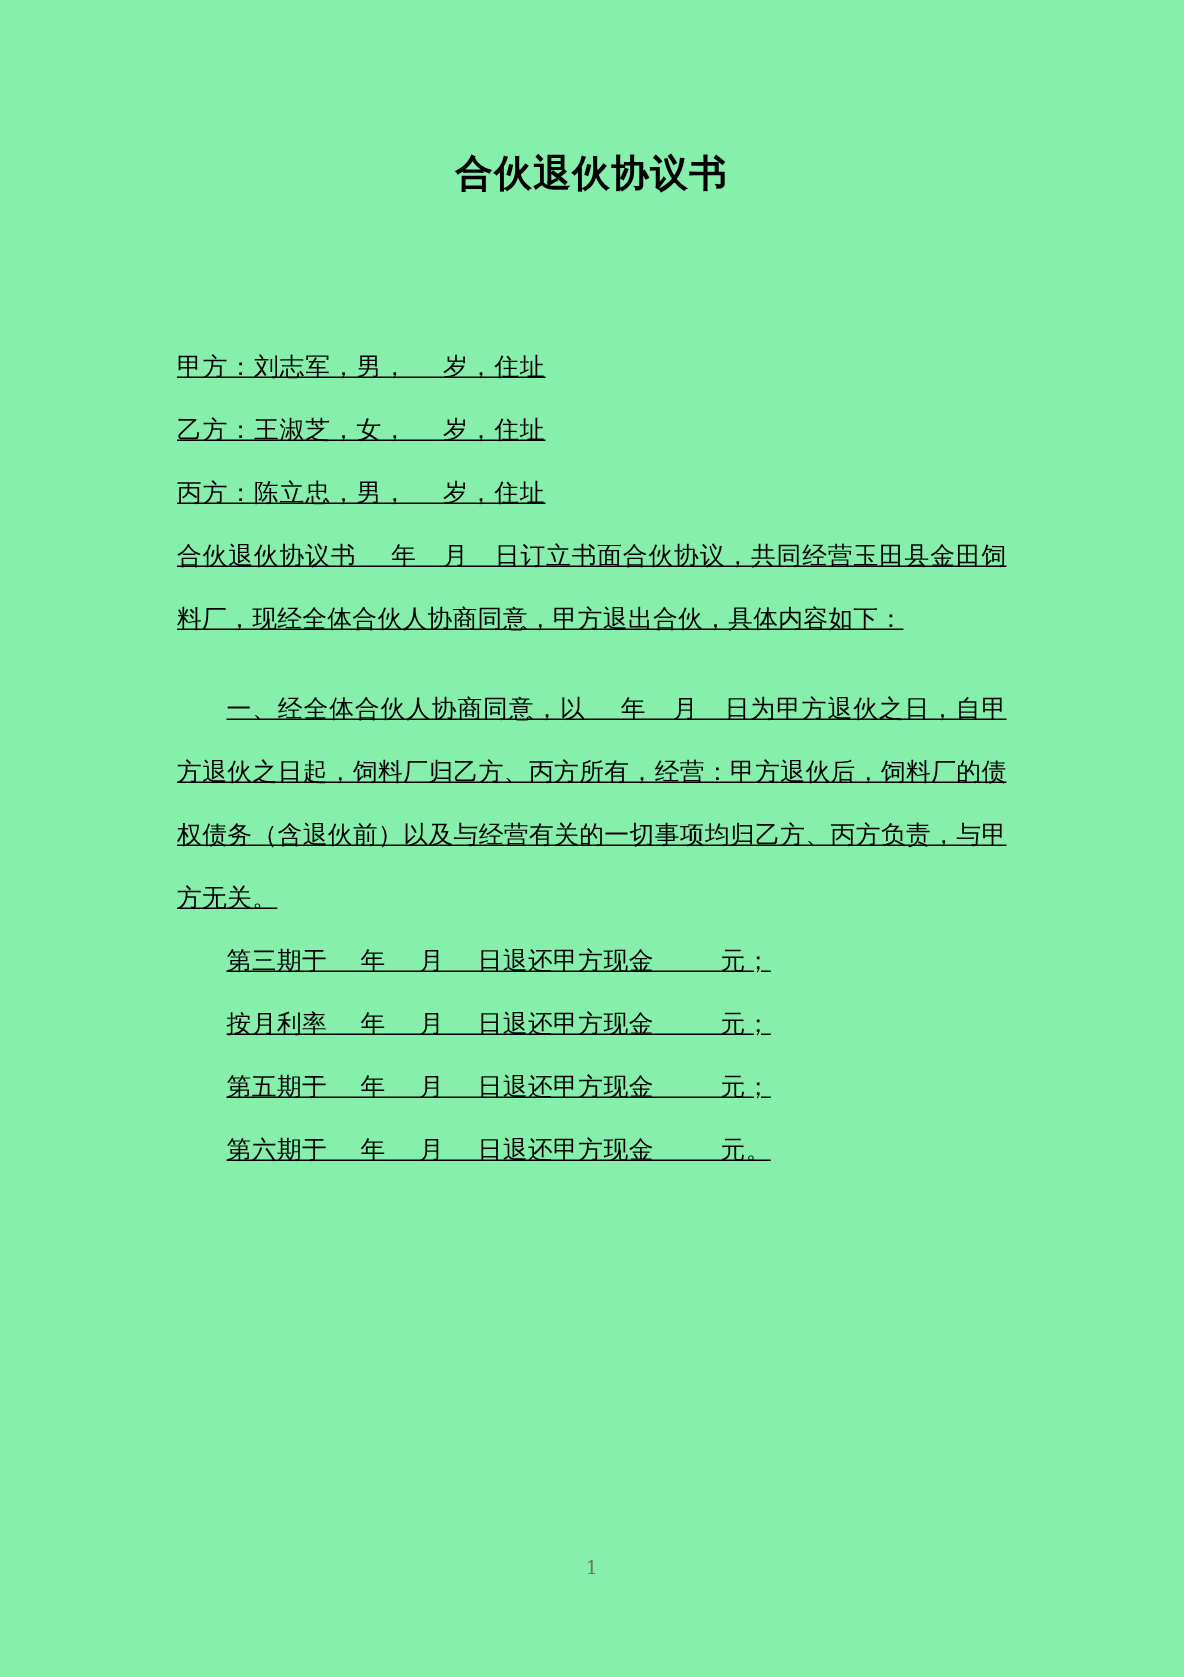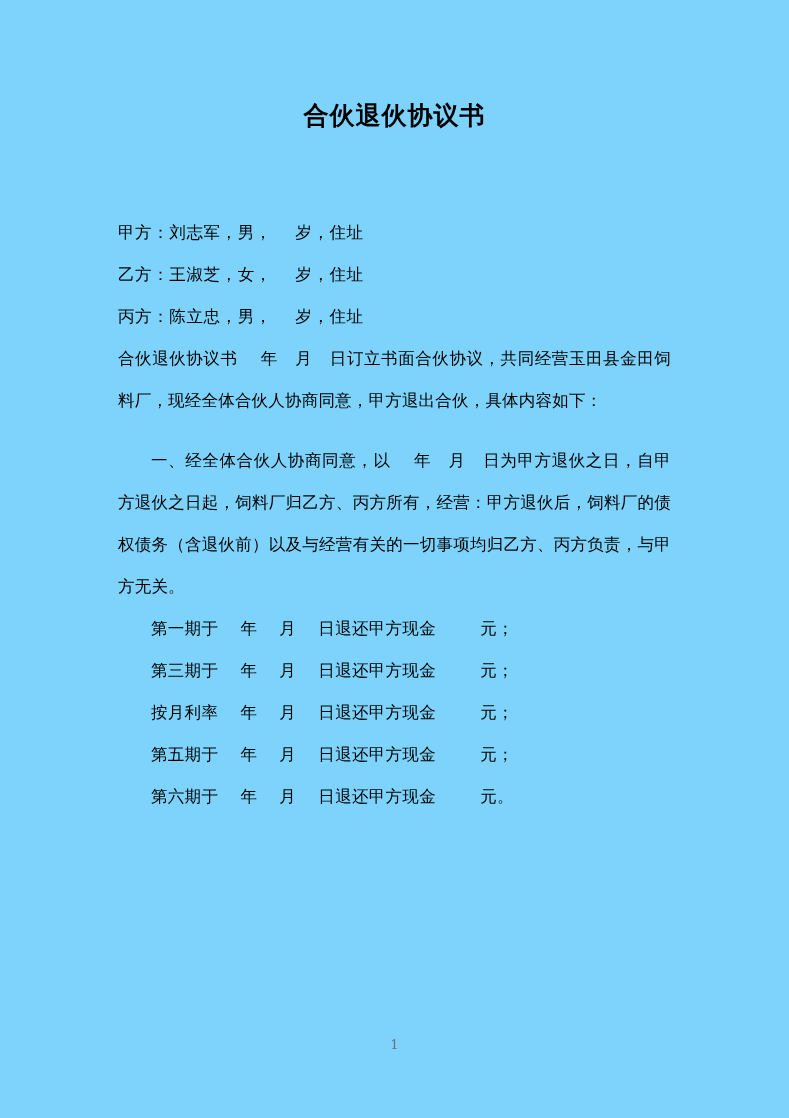--- a/index.html
+++ b/index.html
@@ -8,21 +8,21 @@
     background: #ffffff;
   }
   body {
     font-family: "DejaVu Serif", "Liberation Serif", serif;
     color: #000000;
   }
   .page {
     position: relative;
     width: 789px;
     height: 1118px;
-    background: #7dd3fc;
+    background: #86efac;
     overflow: hidden;
     box-sizing: border-box;
   }
   .content {
     position: absolute;
     left: 118px;
     top: 0;
     width: 553px;
   }
   .doc-title {
@@ -34,22 +34,23 @@
     line-height: 1;
     letter-spacing: 1px;
     position: absolute;
     left: 0;
     right: 0;
     top: 103px;
   }
   .body-block {
     position: absolute;
     left: 0;
-    top: 212px;
+    top: 224px;
     width: 553px;
+    text-decoration: underline;
   }
   p.line {
     margin: 0 0 0 0;
     font-size: 16.5px;
     line-height: 42px;
     text-align: justify;
     text-justify: inter-ideograph;
     white-space: pre-wrap;
     letter-spacing: 0.2px;
   }
@@ -101,21 +102,20 @@
       <p class="line party">丙方：陈立忠，男，    岁，住址</p>
 
       <p class="line just">合伙退伙协议书    年   月   日订立书面合伙协议，共同经营玉田县金田饲料厂，现经全体合伙人协商同意，甲方退出合伙，具体内容如下：</p>
 
       <div class="spacer-sm"></div>
 
       <p class="line clause just">一、经全体合伙人协商同意，以    年   月   日为甲方退伙之日，自甲方退伙之日起，饲料厂归乙方、丙方所有，经营：甲方退伙后，饲料厂的债权债务（含退伙前）以及与经营有关的一切事项均归乙方、丙方负责，与甲方无关。</p>
 
 
 
-      <p class="line installment">第一期于    年    月    日退还甲方现金        元；</p>
 
       <p class="line installment">第三期于    年    月    日退还甲方现金        元；</p>
 
 
       <p class="line installment">按月利率    年    月    日退还甲方现金        元；</p>
 
       <p class="line installment">第五期于    年    月    日退还甲方现金        元；</p>
 
       <p class="line installment">第六期于    年    月    日退还甲方现金        元。</p>
 

